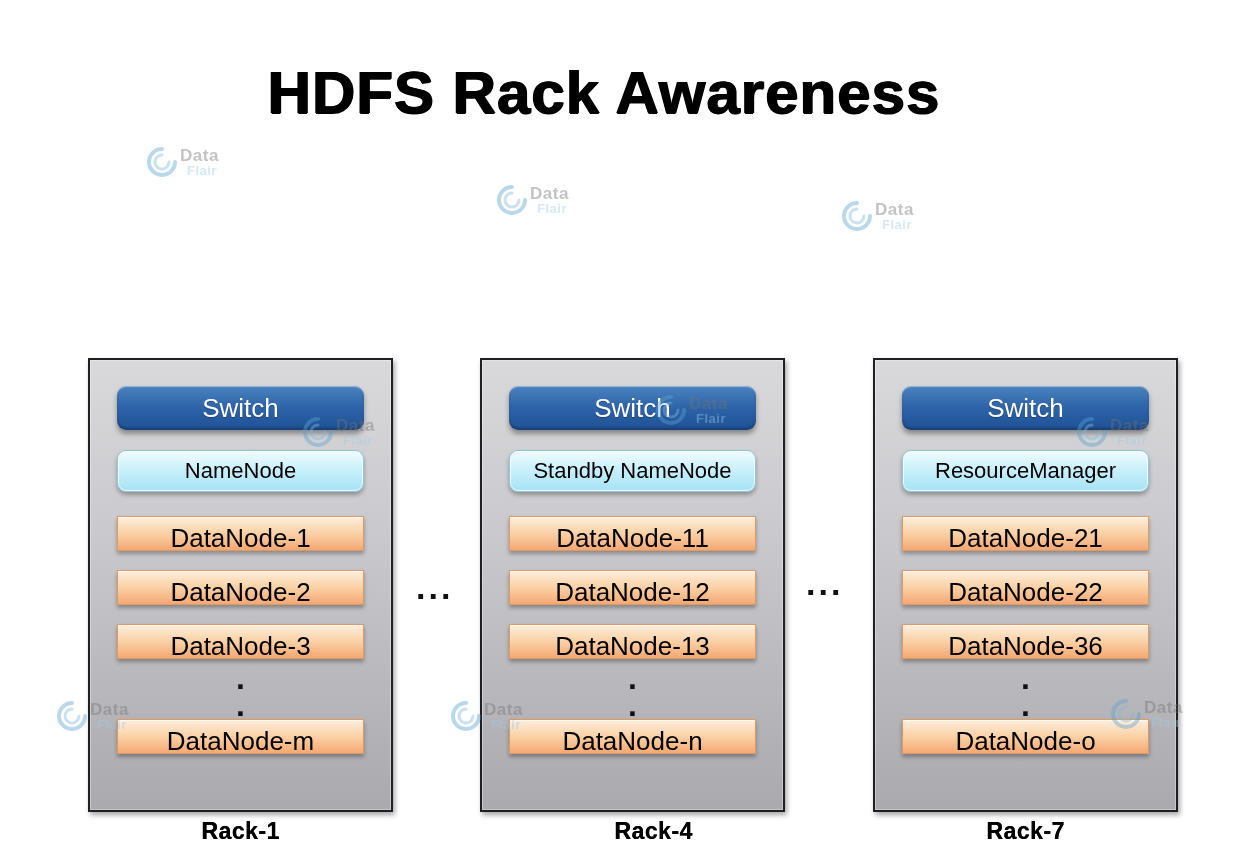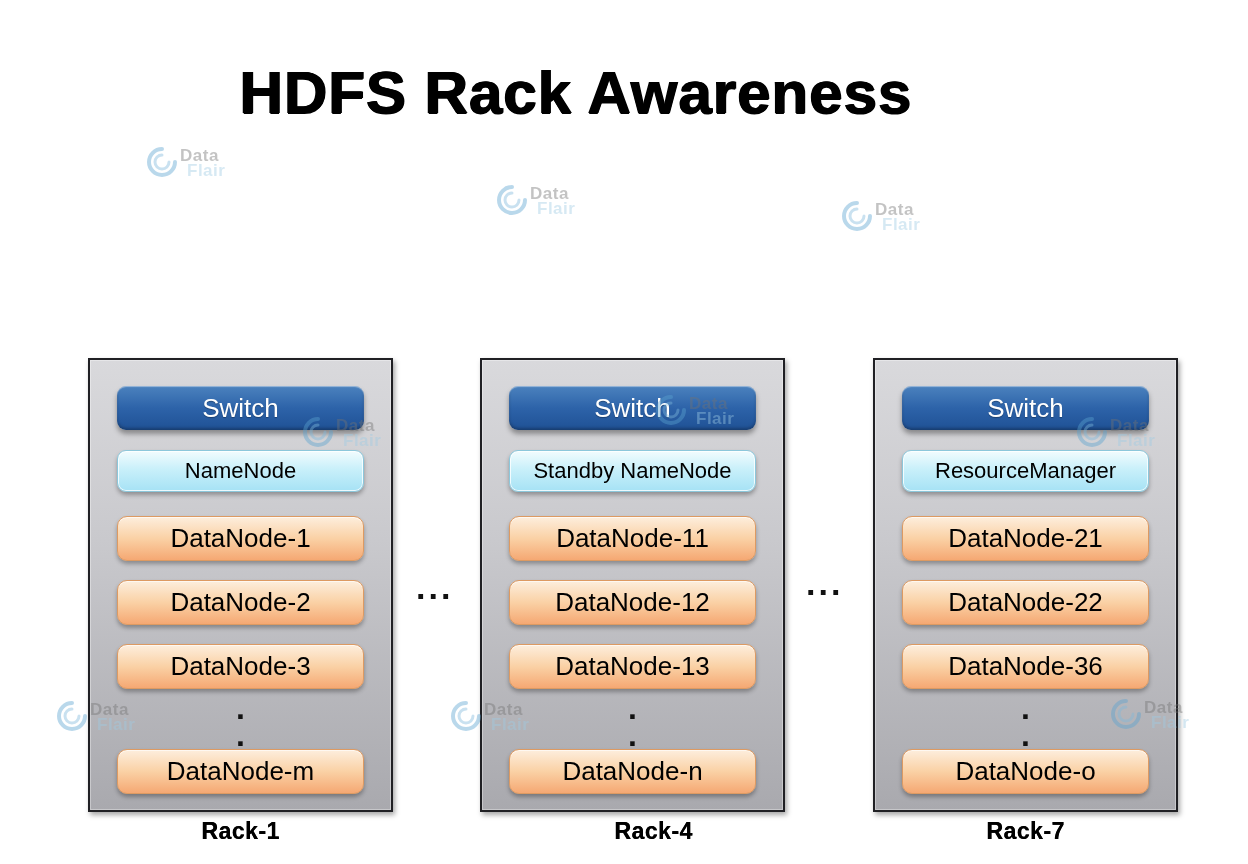--- a/index.html
+++ b/index.html
@@ -8,20 +8,21 @@
     background:#ffffff;
     font-family:"Liberation Sans", sans-serif;
   }
 
   .title {
     position:absolute; top:58px; left:0; width:1152px;
     text-align:center; font-size:60px; font-weight:bold; color:#000;
     letter-spacing:1px;
     text-shadow:0.8px 0 0 #000, -0.8px 0 0 #000, 0 0.5px 0 #000;
     white-space:nowrap;
+    padding-left:28px;
   }
 
   .rack {
     position:absolute; top:358px; width:305px; height:454px;
     box-sizing:border-box;
     background:linear-gradient(180deg,#d9d9dc 0%,#c9c9cd 40%,#a9a9ae 100%);
     border:2px solid #202024;
     box-shadow:2px 3px 5px rgba(0,0,0,0.35), inset 0 0 0 1px rgba(255,255,255,0.35);
   }
   .rack-1 { left:88px; }
@@ -40,22 +41,22 @@
     text-shadow:0 1px 1px rgba(0,0,0,0.3);
   }
   .master-node {
     margin-top:20px; height:42px; line-height:40px;
     border-radius:9px; color:#000; font-size:22px;
     background:linear-gradient(180deg,#f2fcfe 0%,#c9f0fa 45%,#a6e2f5 100%);
     border:1px solid #8cc7db;
     box-shadow:0 3px 4px rgba(0,0,0,0.3), inset 0 0 0 1px rgba(255,255,255,0.8);
   }
   .dn {
-    height:45px; line-height:43px;
-    border-radius:10px; color:#000; font-size:26px;
+    height:35px; line-height:43px;
+    border-radius:0; color:#000; font-size:26px;
     background:linear-gradient(180deg,#fdeedd 0%,#fad1a5 50%,#f5a873 100%);
     border:1px solid #dd9a62;
     box-shadow:0 3px 4px rgba(0,0,0,0.3), inset 0 1px 0 rgba(255,255,255,0.6);
   }
   .dn-first { margin-top:24px; }
   .dn-mid   { margin-top:19px; }
   .dn-last  { margin-top:0; }
 
   .vdots {
     height:60px; display:flex; flex-direction:column;
@@ -79,21 +80,21 @@
   .hdots-1 { left:416px; top:570px; }
   .hdots-2 { left:806px; top:566px; }
 
   .wm {
     position:absolute; display:flex; align-items:flex-start;
     opacity:0.42; z-index:6; pointer-events:none;
   }
   .wm svg { width:32px; height:32px; flex:0 0 auto; }
   .wm-text { margin-left:2px; margin-top:2px; }
   .wm-line1 { display:block; font-size:17px; font-weight:bold; color:#737373; line-height:16px; letter-spacing:0.5px; }
-  .wm-line2 { display:block; font-size:17px; font-weight:bold; color:#9ecbe4; line-height:14px; padding-left:7px; letter-spacing:0.5px; }
+  .wm-line2 { display:block; font-size:13px; font-weight:bold; color:#9ecbe4; line-height:14px; padding-left:7px; letter-spacing:0.5px; }
 </style>
 </head>
 <body>
 
 <div class="title">HDFS Rack Awareness</div>
 
 <div class="rack rack-1">
   <div class="node switch-node">
     <span>Switch</span>
   </div>

